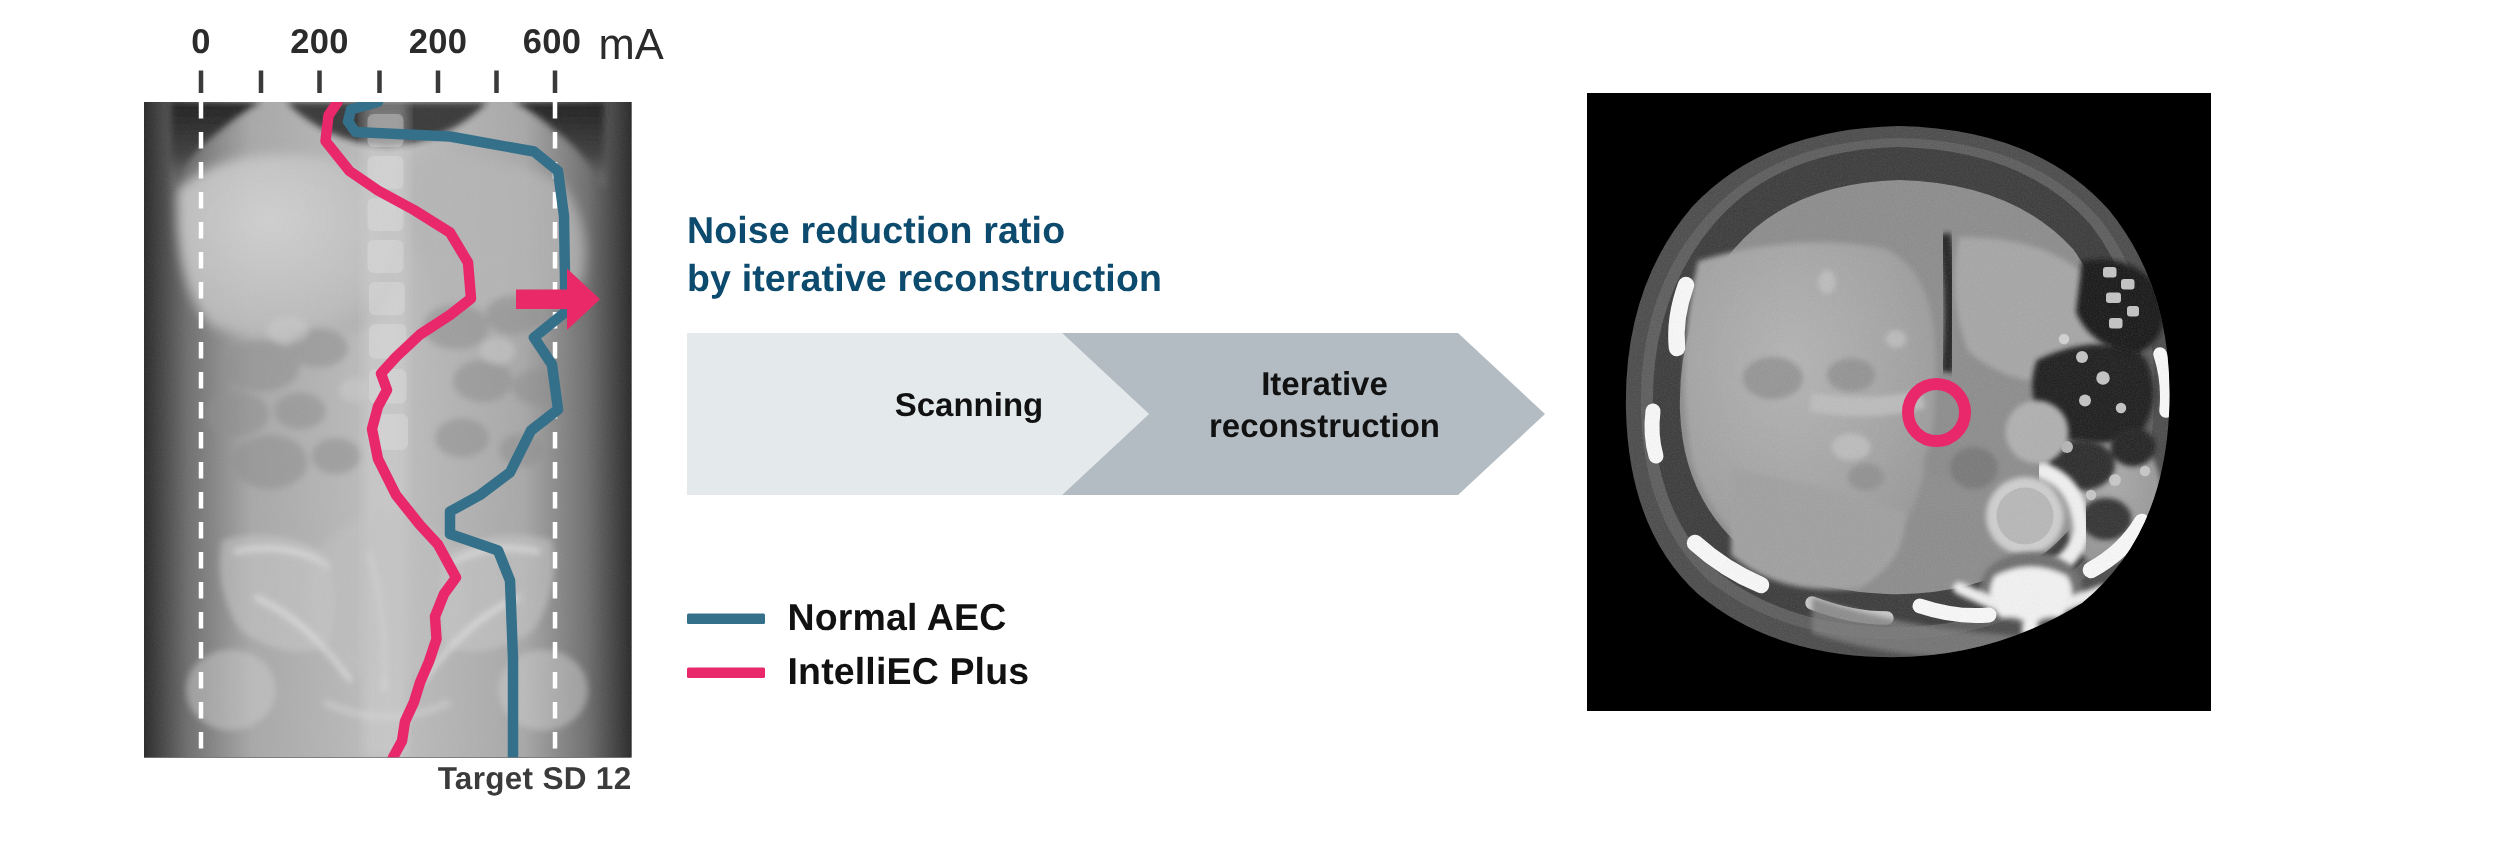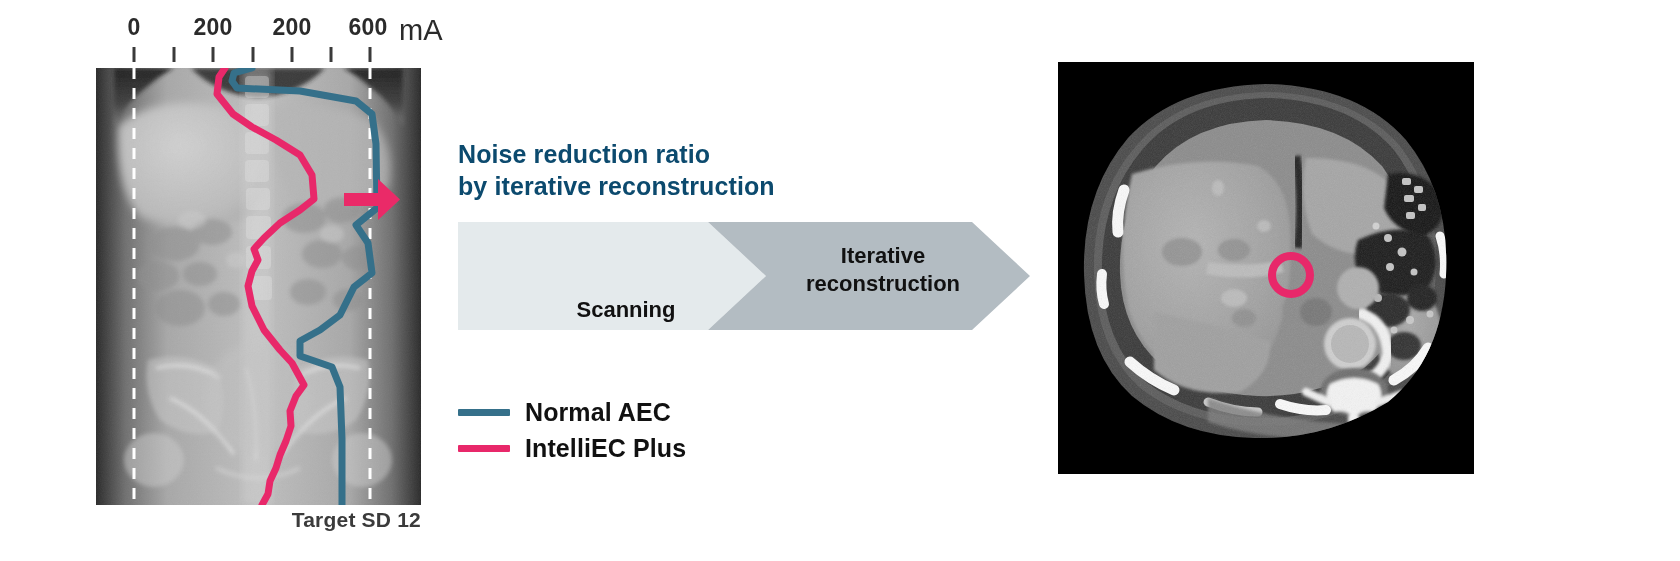--- a/index.html
+++ b/index.html
@@ -117,21 +117,21 @@
   }
   .chev-text {
     position: absolute;
     font-size: 22px;
     font-weight: bold;
     color: #111111;
     line-height: 28px;
     text-align: center;
     white-space: nowrap;
   }
-  #chev-text-0 { left: 68px; top: 256px; width: 200px; margin-top: 40px; }
+  #chev-text-0 { left: 88px; top: 256px; width: 200px; }
   #chev-text-1 { left: 300px; top: 242px; width: 250px; }
 
   
   #legend {
     position: absolute;
     left: 0px;
     top: 394px;
     width: 320px;
   }
   .legend-row {

